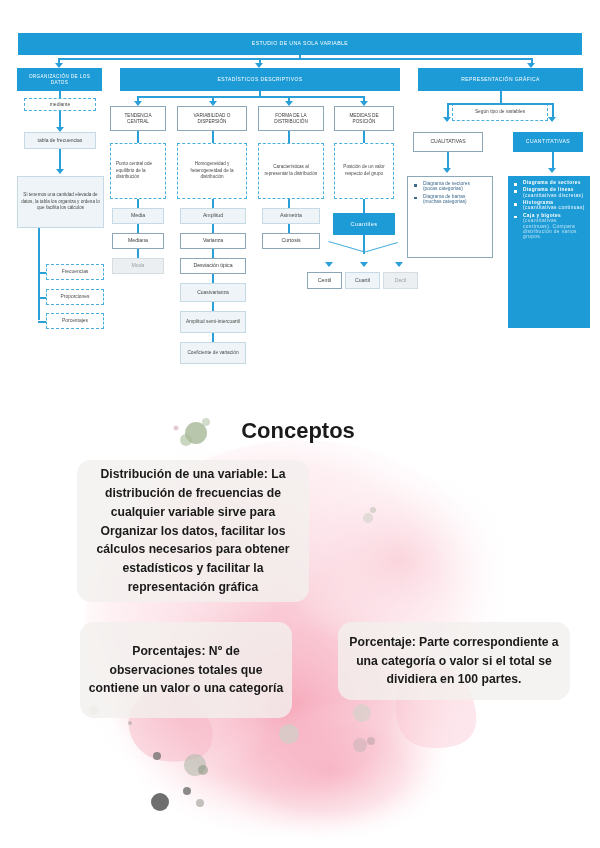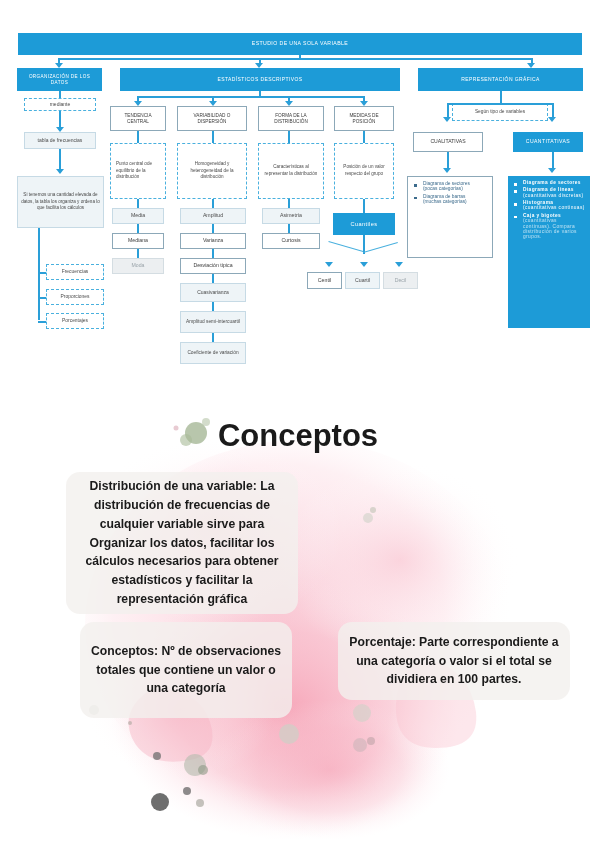--- a/index.html
+++ b/index.html
@@ -85,21 +85,21 @@
     position: absolute;
     left: 0; top: 410px; width: 600px; height: 438px;
     background: #ffffff;
     overflow: hidden;
   }
   #watercolor { position: absolute; left: 0; top: 0; width: 600px; height: 438px; }
   .c-title {
     position: absolute;
     left: 0; top: 8px; width: 596px;
     text-align: center;
-    font-size: 31px;
+    font-size: 22px;
     font-weight: bold;
     color: #1a1a1a;
   }
   .c-card {
     position: absolute;
     background: rgba(243,240,238,0.80);
     border-radius: 14px;
     text-align: center;
     color: #1a1a1a;
     font-size: 12.2px;
@@ -310,19 +310,19 @@
     <circle cx="366" cy="252" r="6" fill="#d5c0c4" opacity="0.5"></circle>
     <circle cx="371" cy="331" r="4" fill="#b9a0a4" opacity="0.55"></circle>
     <circle cx="368" cy="108" r="5" fill="#cbcfc4" opacity="0.55"></circle>
     <circle cx="373" cy="100" r="3" fill="#b4bba9" opacity="0.5"></circle>
     <circle cx="94" cy="300" r="5" fill="#cfd2c8" opacity="0.6"></circle>
     <circle cx="130" cy="313" r="2" fill="#9c9c92" opacity="0.5"></circle>
   </svg>
 
   <div class="c-title">Conceptos</div>
 
-  <div class="c-card" style="left:66px; top:50px; width:232px; height:142px;margin-top:12px;">Distribución de una variable: La distribución de frecuencias de cualquier variable sirve para Organizar los datos, facilitar los cálculos necesarios para obtener estadísticos y facilitar la representación gráfica</div>
-
-
-  <div class="c-card" style="left:80px; top:212px; width:212px; height:96px;">Conceptos: Nº de observaciones totales que contiene un valor o una categoría</div>
+  <div class="c-card" style="left:77px; top:50px; width:232px; height:142px;">Distribución de una variable: La distribución de frecuencias de cualquier variable sirve para Organizar los datos, facilitar los cálculos necesarios para obtener estadísticos y facilitar la representación gráfica</div>
+
+
+  <div class="c-card" style="left:80px; top:212px; width:212px; height:96px;">Porcentajes: Nº de observaciones totales que contiene un valor o una categoría</div>
 
   <div class="c-card" style="left:338px; top:212px; width:232px; height:78px;">Porcentaje: Parte correspondiente a una categoría o valor si el total se dividiera en 100 partes.</div>
 </div>
 
 </body></html>

